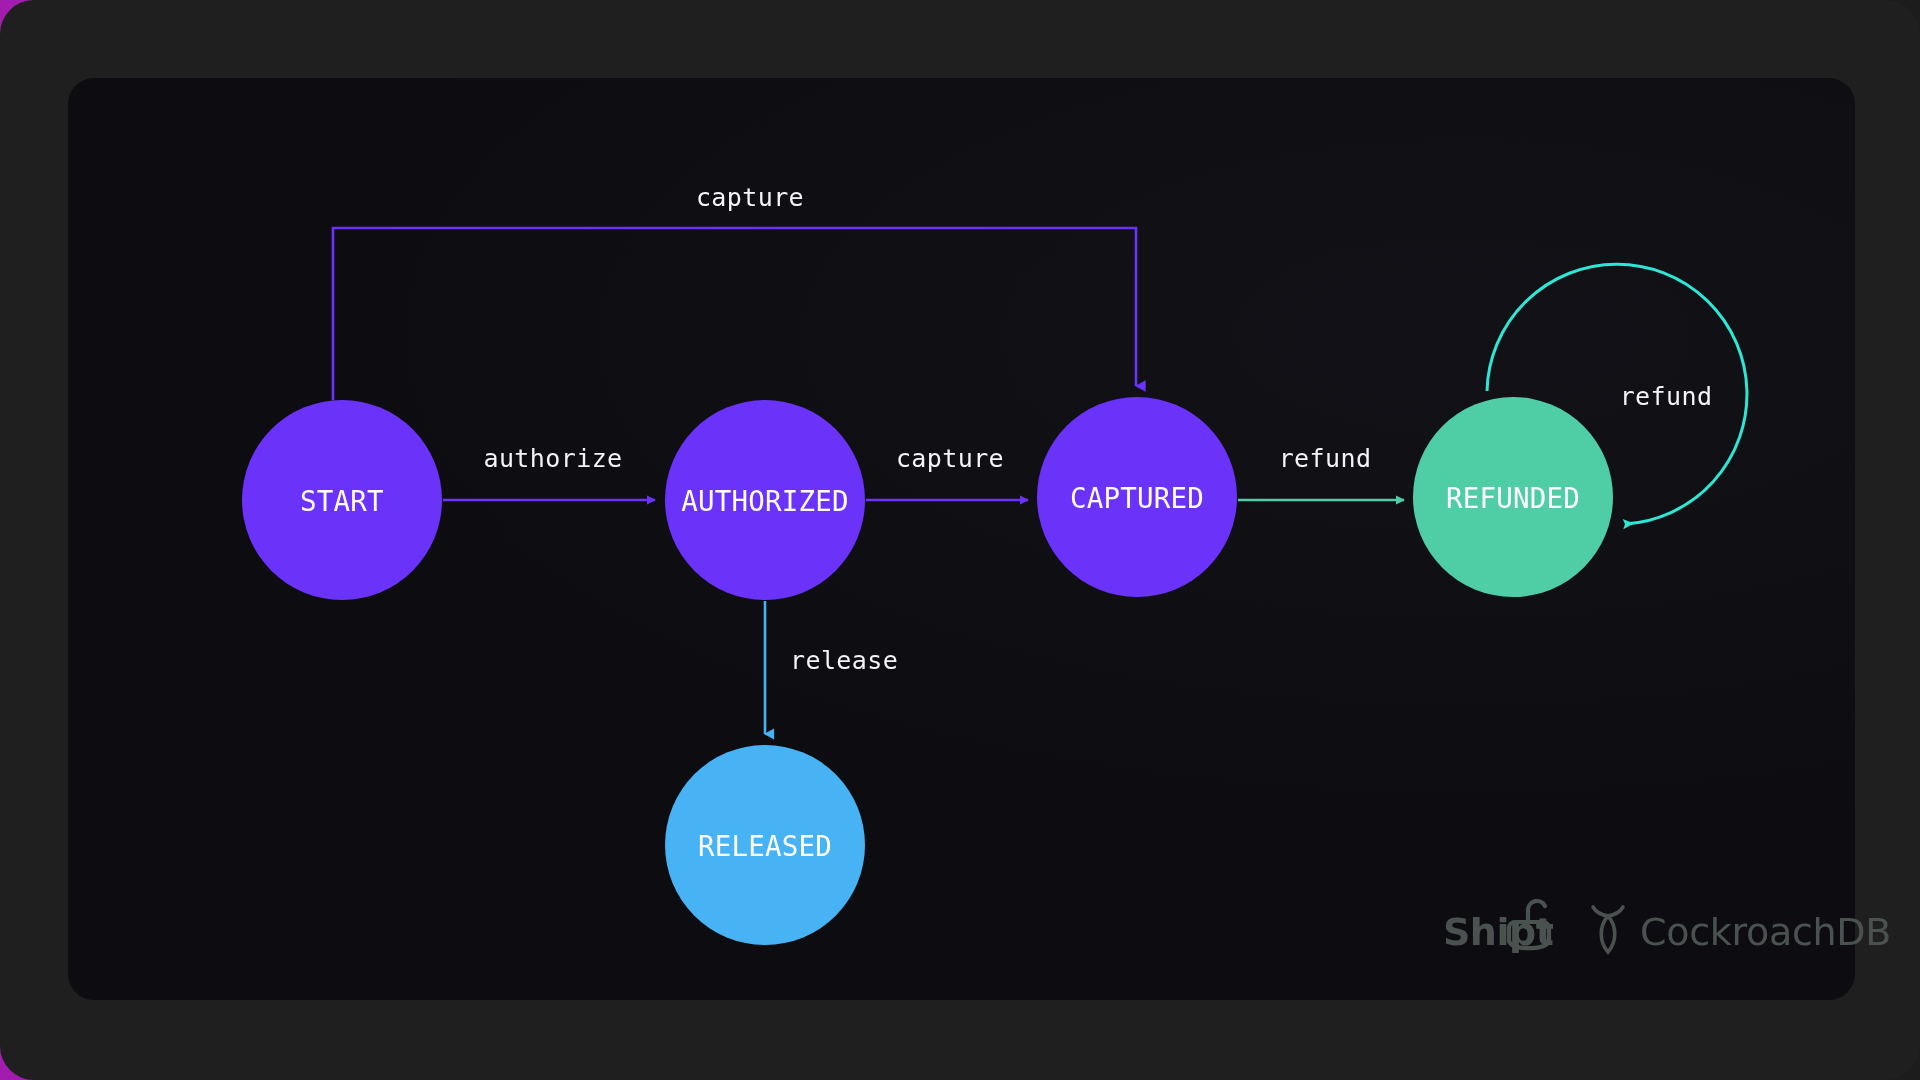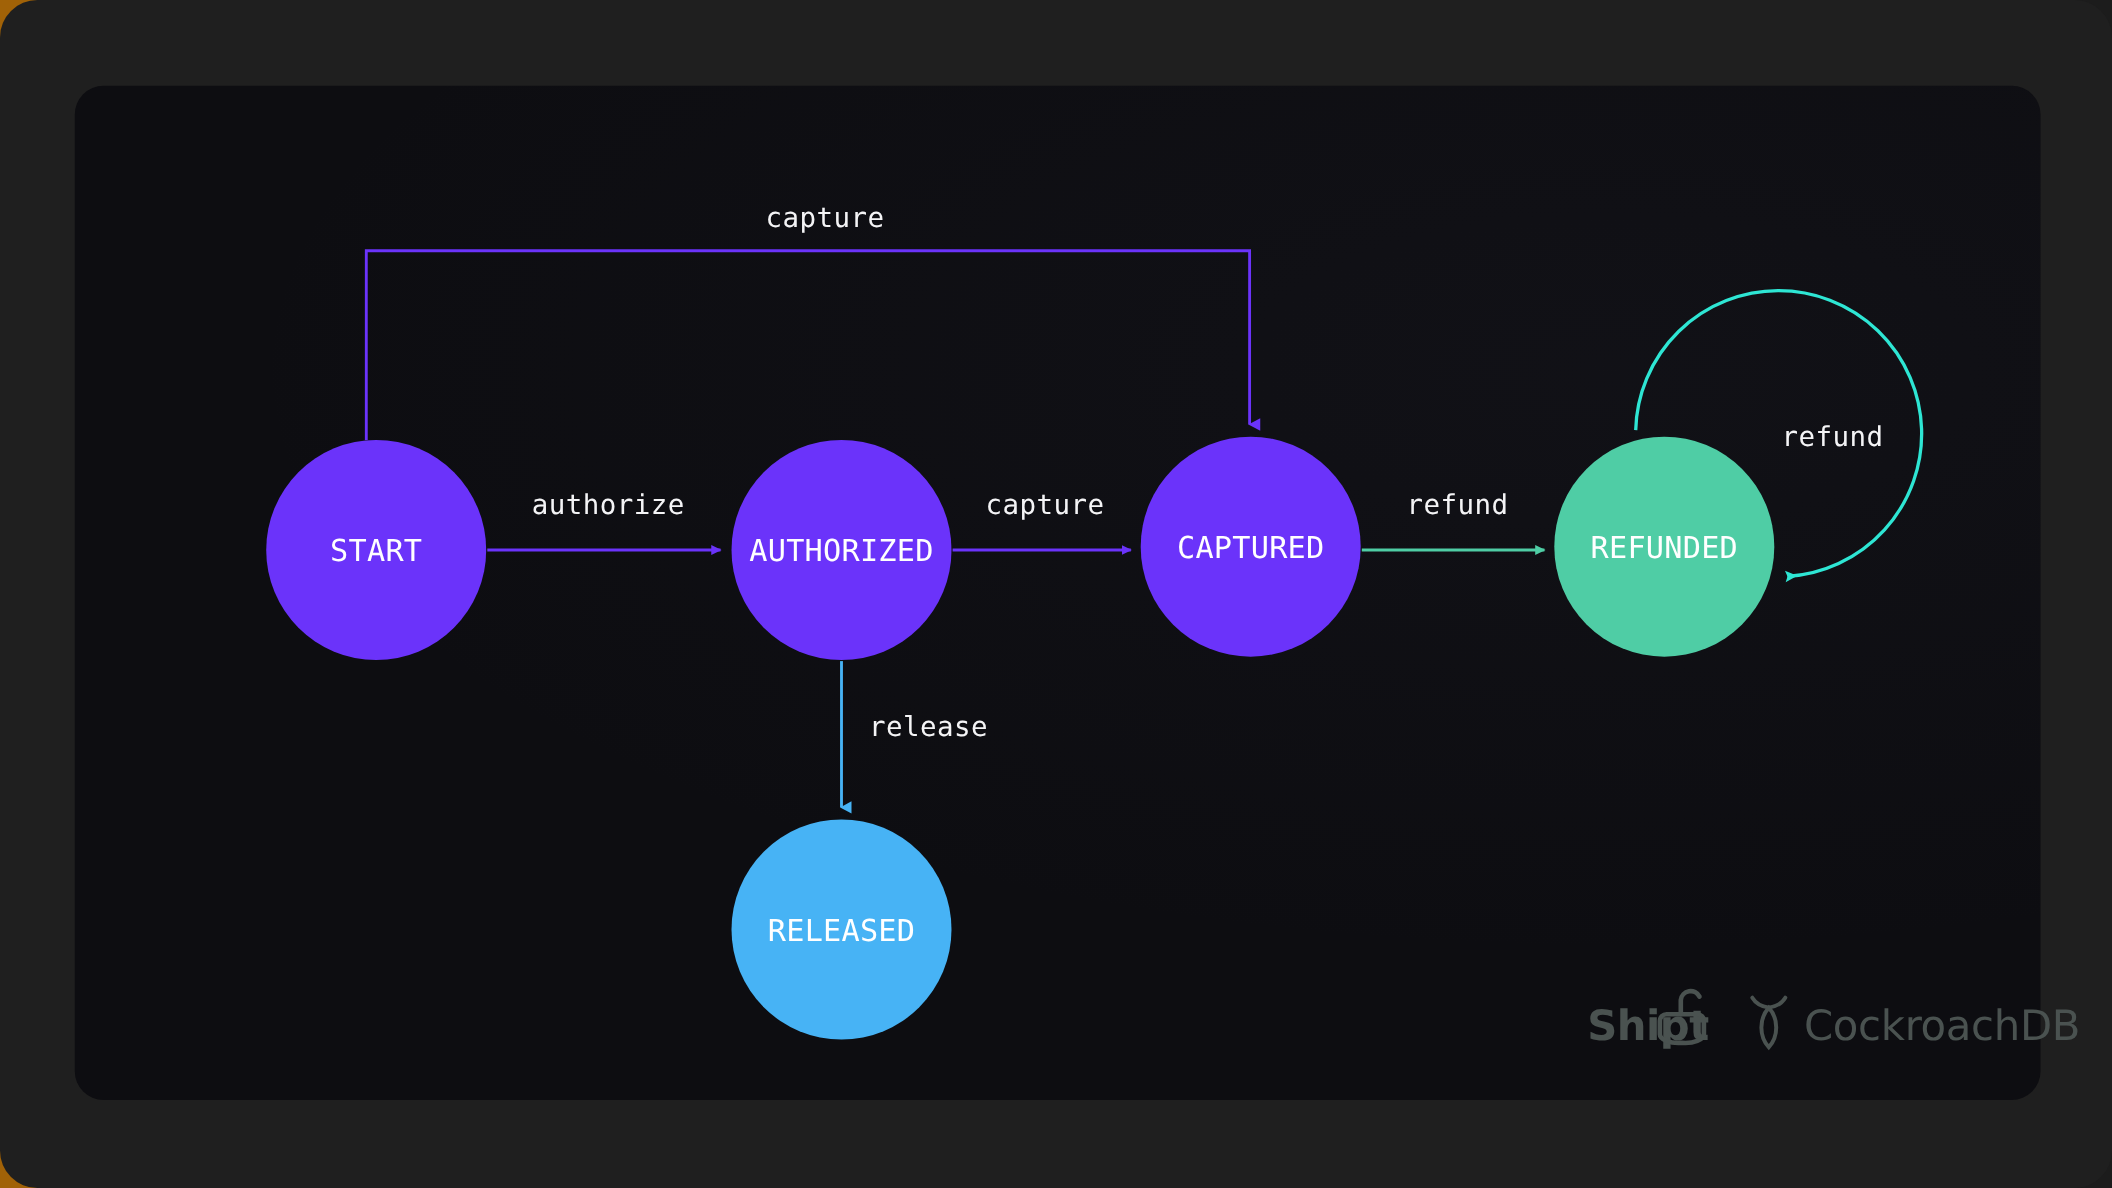--- a/index.html
+++ b/index.html
@@ -1,19 +1,19 @@
 <!DOCTYPE html>
 <html><head>
 <meta charset="utf-8">
 <title>Payment State Machine</title>
 <style>
   html,body{margin:0;padding:0;background:#1c1c1c;}
   body{width:1920px;height:1080px;overflow:hidden;
        font-family:"DejaVu Sans Mono","Liberation Mono",monospace;}
-  #stage{position:relative;width:1772px;height:1080px;background:#a16207;padding-left:45px;}
+  #stage{position:relative;width:1772px;height:1080px;background:#a21caf;padding-left:45px;}
   #frame{position:absolute;left:0;top:0;width:1920px;height:1080px;
          border-radius:34px;background:#1f1f1f;}
   #panel{position:absolute;left:68px;top:78px;width:1787px;height:922px;
          border-radius:26px;background:#0d0d11;overflow:hidden;}
   #panel::after{content:"";position:absolute;inset:0;border-radius:26px;
     background:radial-gradient(120% 100% at 78% 28%, rgba(60,60,80,.085) 0%, rgba(0,0,0,0) 58%);
     pointer-events:none;}
   svg#graph{position:absolute;left:0;top:0;width:1920px;height:1080px;overflow:visible;}
   .edge-label{font-family:"DejaVu Sans Mono","Liberation Mono",monospace;
     font-size:25px;fill:#f4f4f6;letter-spacing:.4px;}

